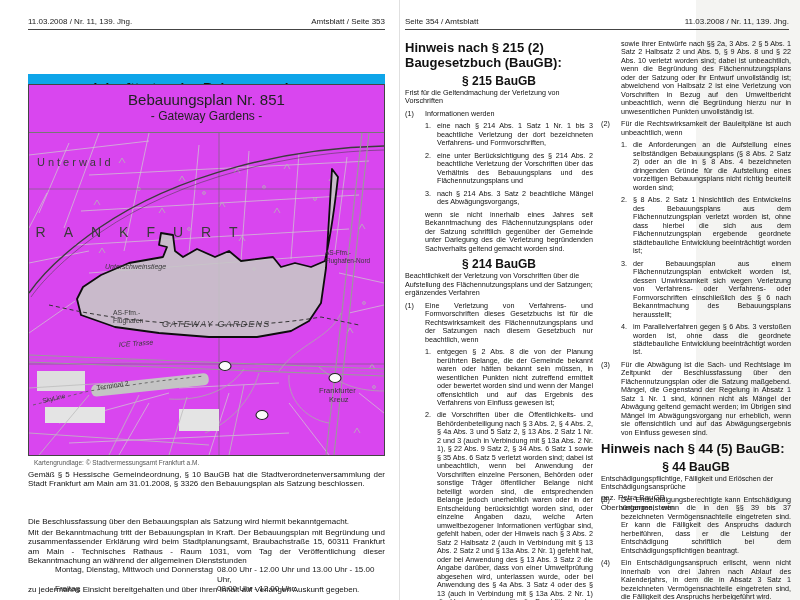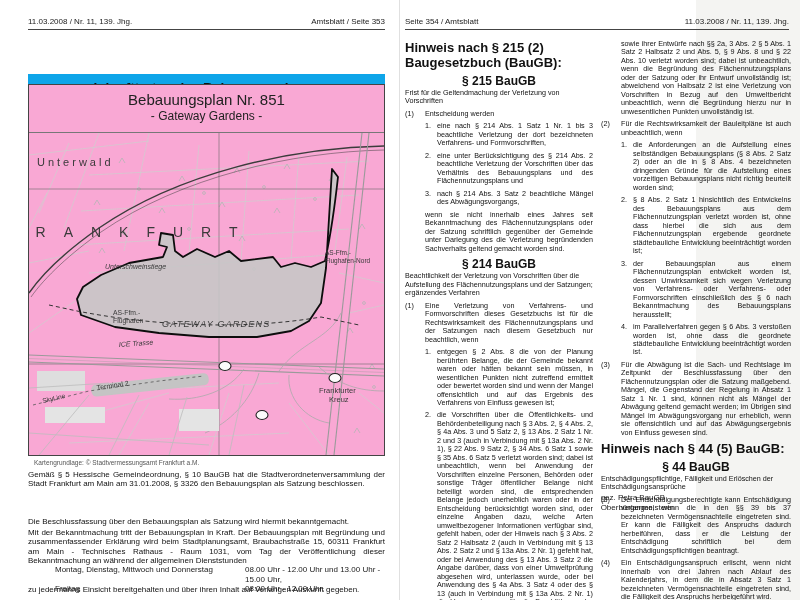--- a/index.html
+++ b/index.html
@@ -12,34 +12,34 @@
   .pg-header { position:absolute; display:flex; justify-content:space-between;
                font-size:8px; color:#222; border-bottom:1px solid #444; padding-bottom:3px; }
   #hdrL { left:28px; top:17px; width:357px; }
   #hdrR { left:405px; top:17px; width:384px; }
 
   
   .title-bar { position:absolute; left:28px; top:46px; width:357px; height:27px;
                background:#0ea5e9; text-align:center; line-height:27px;
                font-weight:bold; font-size:13.5px; color:#111;margin-top:28px; }
   .map-frame { position:absolute; left:28px; top:84px; width:357px; height:372px;
-               border:1px solid #444; background:#f9a8d4; }
+               border:1px solid #444; background:#d946ef; }
   .map-title { height:48px; border-bottom:1px solid #777; text-align:center; padding-top:6px; }
   .map-title .t1 { font-size:15px; color:#222; }
   .map-title .t2 { font-size:12px; color:#222; margin-top:1px; }
   .map-canvas { width:355px; height:322px; display:block; }
 
   .map-caption { position:absolute; left:34px; top:459px; font-size:6.5px; color:#555; }
   .lp-text { position:absolute; left:28px; width:357px; font-size:8px; line-height:1.18; text-align:justify; color:#111; }
   #para1 { top:470px; }
   .sig-block { position:absolute; right:22px; top:493px; font-size:8px; line-height:1.2; text-align:left; }
   #para2 { top:517px; text-align:left; }
   #para3 { top:528px; }
   .hours { position:absolute; left:55px; top:565px; width:330px; font-size:8px; line-height:1.2; }
-  .hours .row { display:flex;gap:28px; }
+  .hours .row { display:flex; }
   .hours .days { width:162px; }
   .hours .times { flex:1; }
   #para4 { top:585px; text-align:left; }
 
   
   .col { position:absolute; top:40px; font-size:7.2px; line-height:1.18; text-align:justify; color:#111; }
   #col1 { left:405px; width:188px; }
   #col2 { left:601px; width:190px; }
   .col .h-bold { font-weight:bold; font-size:13px; text-align:left; margin-bottom:2px; }
   .col .law-title { font-weight:bold; font-size:12px; text-align:center; margin-top:3px; margin-bottom:1px; }
@@ -237,21 +237,21 @@
     <span>11.03.2008 / Nr. 11, 139. Jhg.</span>
   </div>
 
   <div id="col1" class="col">
     <div class="h-bold">Hinweis nach § 215 (2) Baugesetzbuch (BauGB):</div>
     <div class="law-title">§ 215 BauGB</div>
     <div class="law-sub">Frist für die Geltendmachung der Verletzung von Vorschriften</div>
 
     <div class="para">
       <span class="pnum">(1)</span>
-      <span class="ptxt">Entscheidung werden</span>
+      <span class="ptxt">Informationen werden</span>
     </div>
     <div class="li">
       <span class="lnum">1.</span>
       <span class="ltxt">eine nach § 214 Abs. 1 Satz 1 Nr. 1 bis 3 beachtliche Verletzung der dort bezeichneten Verfahrens- und Formvorschriften,</span>
     </div>
     <div class="li">
       <span class="lnum">2.</span>
       <span class="ltxt">eine unter Berücksichtigung des § 214 Abs. 2 beachtliche Verletzung der Vorschriften über das Verhältnis des Bebauungsplans und des Flächennutzungsplans und</span>
     </div>
     <div class="li">

